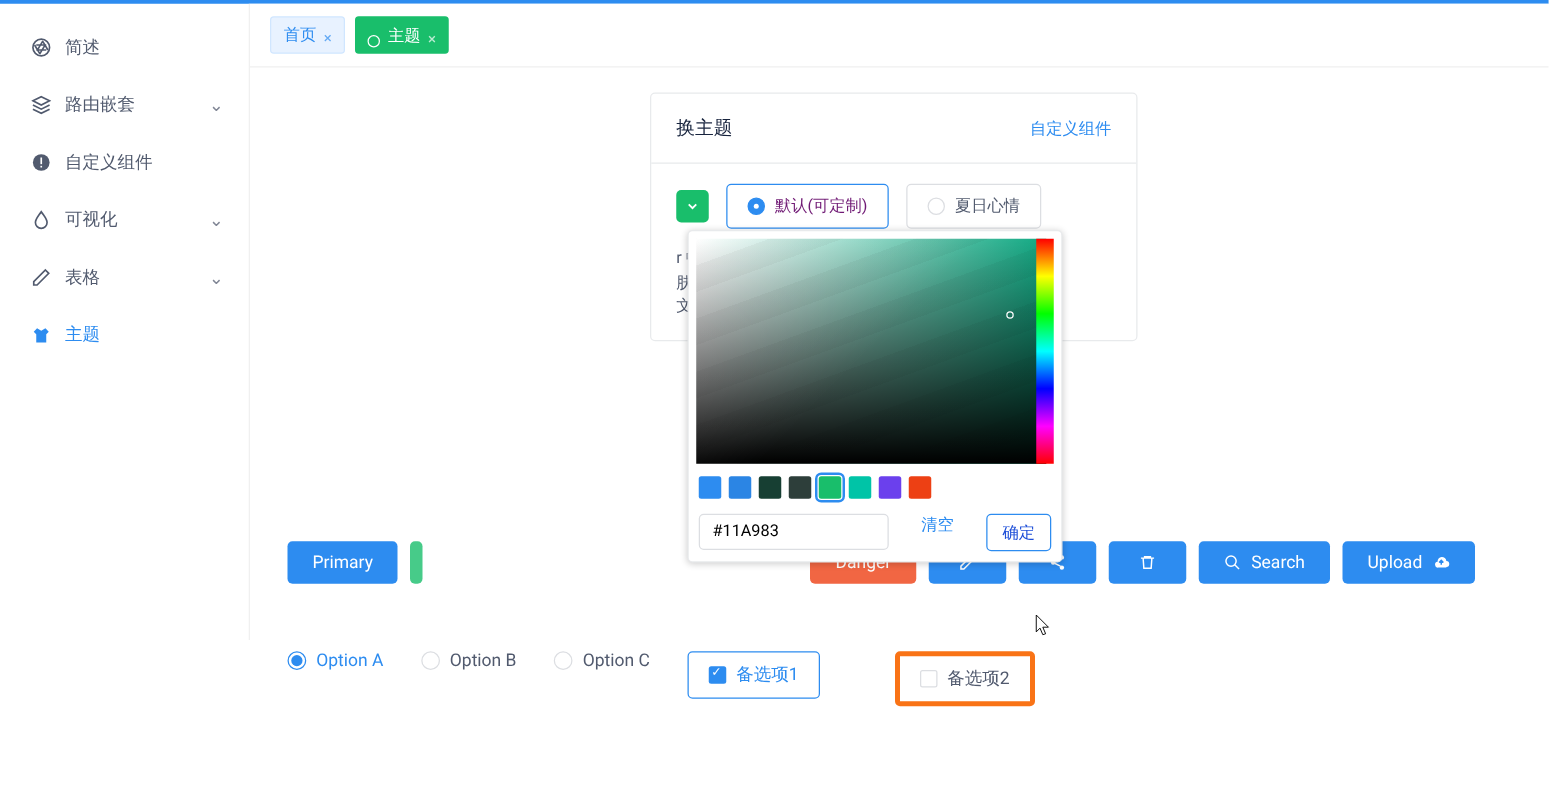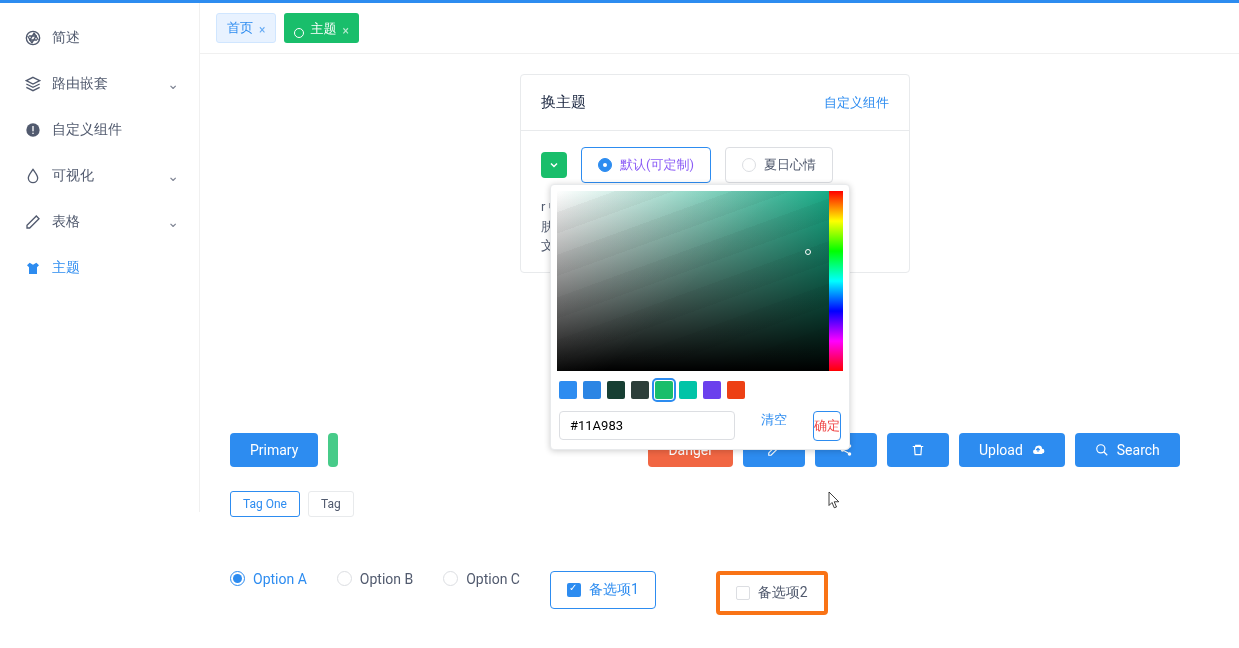--- a/index.html
+++ b/index.html
@@ -20,21 +20,21 @@
 .tab .x{font-size:12px;opacity:.7}
 .content{padding:20px 30px;position:relative}
 .card{border:1px solid #e8eaec;border-radius:4px;width:390px;margin-left:290px}
 .card-head{padding:18px 20px;border-bottom:1px solid #e8eaec;display:flex;justify-content:space-between;align-items:center}
 .card-head .title{font-size:15px;color:#17233d}
 .card-head .link{color:#2d8cf0;font-size:13px;cursor:pointer}
 .card-body{padding:16px 20px}
 .theme-row{display:flex;gap:14px;align-items:center}
 .chip-btn{width:26px;height:26px;background:#19be6b;border-radius:4px;display:flex;align-items:center;justify-content:center;color:#fff;cursor:pointer}
 .radio-btn{border:1px solid #dcdee2;border-radius:4px;padding:8px 16px;display:flex;align-items:center;gap:8px;cursor:pointer;font-size:13px}
-.radio-btn.sel{border-color:#2d8cf0;color:#8b5cf6}
+.radio-btn.sel{border-color:#2d8cf0;color:#701a75}
 .radio-btn .rc{width:14px;height:14px;border-radius:50%;border:1px solid #dcdee2;display:inline-block;position:relative}
 .radio-btn.sel .rc{border-color:#2d8cf0;background:#2d8cf0}
 .radio-btn.sel .rc::after{content:"";position:absolute;width:4px;height:4px;background:#fff;border-radius:50%;top:4px;left:4px}
 .desc{margin-top:14px;font-size:13px;line-height:1.5;color:#515a6e}
 .buttons{margin-top:160px;display:flex;gap:10px}
 .btn{padding:9px 20px;border-radius:4px;color:#fff;font-size:14px;cursor:pointer;display:flex;align-items:center;gap:8px;border:none}
 .btn.primary{background:#2d8cf0}
 .btn.success{background:#47cb89;width:10px;padding:9px 5px}
 .btn.danger{background:#f16643}
 .btn.icon{background:#2d8cf0;padding:9px 24px}
@@ -56,21 +56,21 @@
 .sat{width:280px;height:180px;background:linear-gradient(to top,#000,transparent),linear-gradient(to right,#fff,#11A983);position:relative;margin-bottom:8px}
 .sat::before{content:"";position:absolute;top:0;left:0;right:0;bottom:0;background:linear-gradient(135deg,rgba(255,255,255,.15) 0%,transparent 50%),repeating-linear-gradient(160deg,transparent 0px,transparent 20px,rgba(0,0,0,.04) 20px,rgba(0,0,0,.04) 40px)}
 .sat .cur{position:absolute;width:6px;height:6px;border:1px solid #fff;border-radius:50%;top:58px;left:248px}
 .hue{position:absolute;top:6px;right:6px;width:14px;height:180px;background:linear-gradient(to bottom,red,#ff0,#0f0,#0ff,#00f,#f0f,red)}
 .swatches{display:flex;gap:6px;padding:2px 2px 10px}
 .sw{width:18px;height:18px;border-radius:2px;cursor:pointer}
 .sw.sel{outline:2px solid #2d8cf0;outline-offset:1px}
 .picker-foot{display:flex;gap:20px;align-items:flex-start;padding:2px}
 .picker-foot input{flex:1;border:1px solid #dcdee2;border-radius:4px;padding:6px 10px;font-size:13px;width:140px}
 .picker-foot .clr{color:#2d8cf0;cursor:pointer;font-size:13px;padding:0 6px}
-.picker-foot .ok{border:1px solid #2d8cf0;color:#ef4444;padding:5px 0;border-radius:4px;font-size:13px;cursor:pointer;background:#fff}
+.picker-foot .ok{border:1px solid #2d8cf0;color:#1d4ed8;padding:5px 12px;border-radius:4px;font-size:13px;cursor:pointer;background:#fff}
 .cursor{position:absolute;top:436px;left:626px;pointer-events:none;font-size:16px}
 svg{display:block}
 </style>
 </head>
 <body>
 
 <div class="topbar"></div>
 <div class="container">
   <div class="sidebar">
     <div class="side-item">
@@ -188,39 +188,35 @@
               <circle cx="18" cy="19" r="3"></circle>
               <path d="M8 11l8-4M8 13l8 4" stroke="#fff" stroke-width="2"></path>
             </svg>
           </button>
         <button class="btn icon">
             <svg width="14" height="14" viewBox="0 0 24 24" fill="none" stroke="#fff" stroke-width="2">
               <path d="M3 6h18M8 6V4h8v2M6 6l1 14h10l1-14"></path>
             </svg>
           </button>
         <button class="btn primary">
+            <svg width="14" height="14" viewBox="0 0 24 24" fill="none" stroke="#fff" stroke-width="2">
+              <circle cx="10" cy="10" r="7"></circle>
+              <path d="M21 21l-6-6"></path>
+            </svg>
+            <span>Search</span>
+          </button>
+        <button class="btn primary">
             <span>Upload</span>
             <svg width="14" height="14" viewBox="0 0 24 24" fill="#fff">
               <path d="M19 18a4 4 0 000-8 6 6 0 00-12 1 4 4 0 001 8h11z"></path>
               <path d="M12 9v6M9 12l3-3 3 3" stroke="#2d8cf0" stroke-width="2" fill="none"></path>
             </svg>
           </button>
-        <button class="btn primary">
-            <svg width="14" height="14" viewBox="0 0 24 24" fill="none" stroke="#fff" stroke-width="2">
-              <circle cx="10" cy="10" r="7"></circle>
-              <path d="M21 21l-6-6"></path>
-            </svg>
-            <span>Search</span>
-          </button>
-      </div>
-
-      <div class="tags">
-        <span class="tag active">Tag One</span>
-        <span class="tag">Tag</span>
-      </div>
+      </div>
+
 
       <div class="options">
         <label class="radio sel">
             <span class="rc"></span>
             <span>Option A</span>
           </label>
         <label class="radio">
             <span class="rc"></span>
             <span>Option B</span>
           </label>

